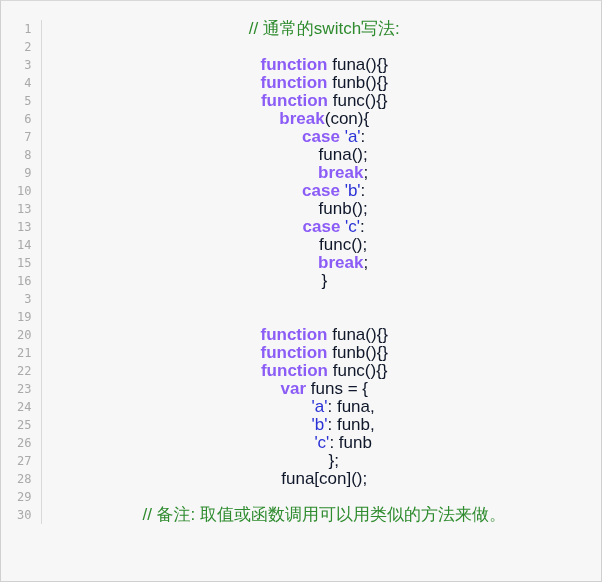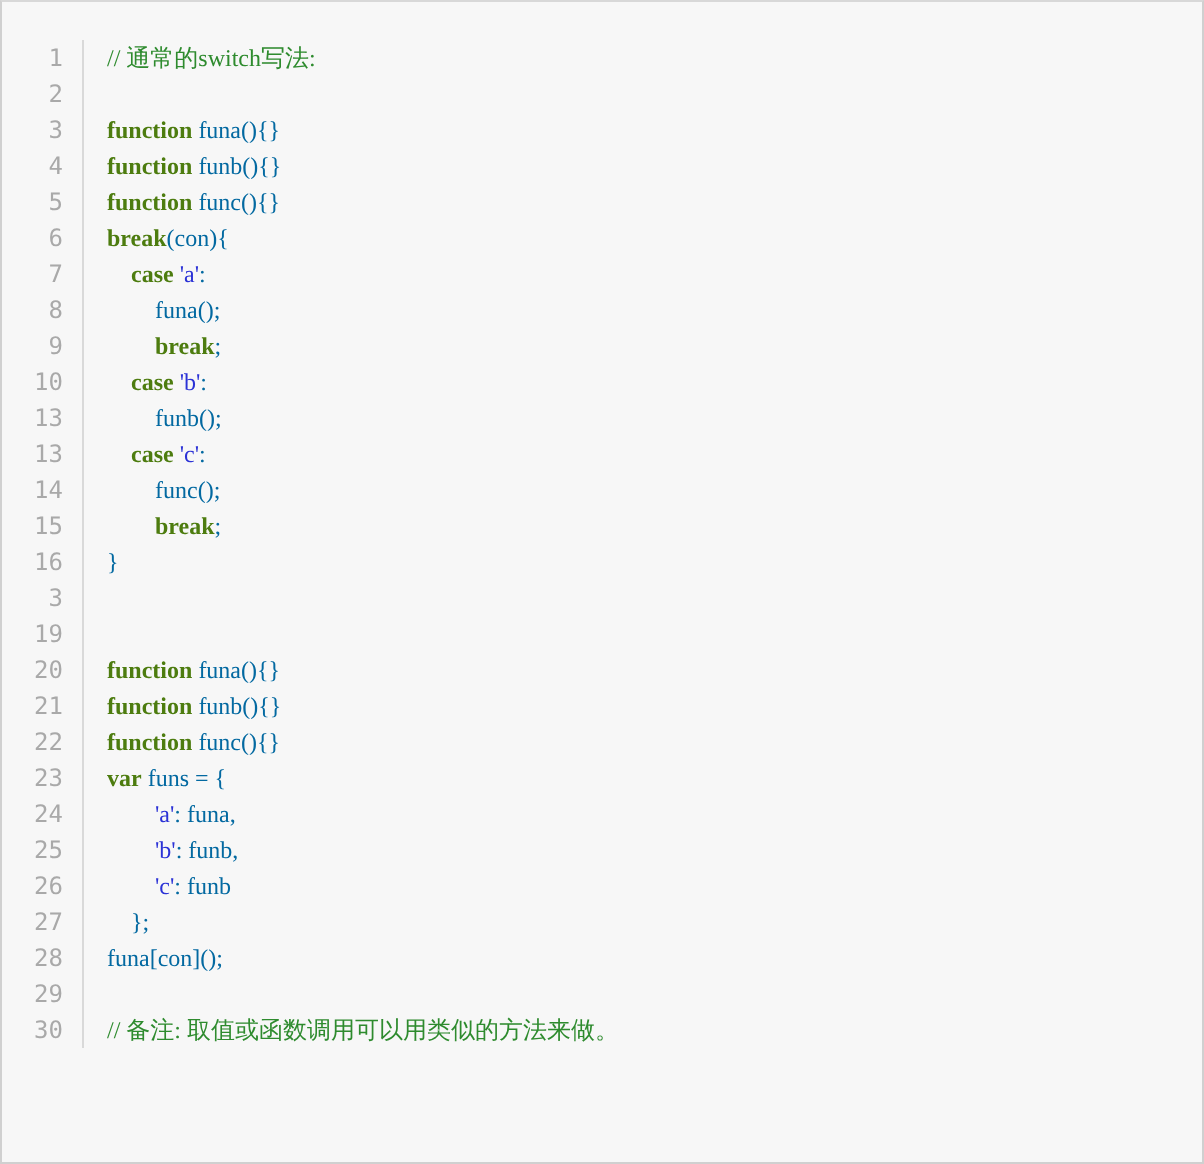--- a/index.html
+++ b/index.html
@@ -48,32 +48,33 @@
     font-family: "DejaVu Sans Mono", "Liberation Mono", monospace;
     user-select: none;
     -webkit-user-select: none;
     border-right: 1px solid #d9d9d9;
     white-space: nowrap;
   }
 
   .code-cell {
     padding: 0 6px 0 12px;
     vertical-align: top;
-    font-size: 12px;
+    font-size: 17px;
     line-height: 18px;
-    font-family: Liberation Serif, serif;
+    font-family: Liberation Sans, sans-serif;
     color: #2f2f2f;
     white-space: pre;
     overflow: hidden;
+    text-align: center;
   }
 
   .tok-comment { color: #2e8b2e; }
-  .tok-keyword { color: #4d7c0f; font-weight: bold; }
+  .tok-keyword { color: #8b5cf6; font-weight: bold; }
   .tok-string  { color: #2b32d6; }
-  .tok-plain   { color: #0369a1; }
+  .tok-plain   { color: #0f172a; }
 </style>
 </head>
 <body>
 
 <div class="code-block">
   <table class="code-table">
     <tbody>
         <tr class="code-row">
           <td class="gutter-cell">1</td>
           <td class="code-cell"><span class="tok-comment">// 通常的switch写法:</span></td>

